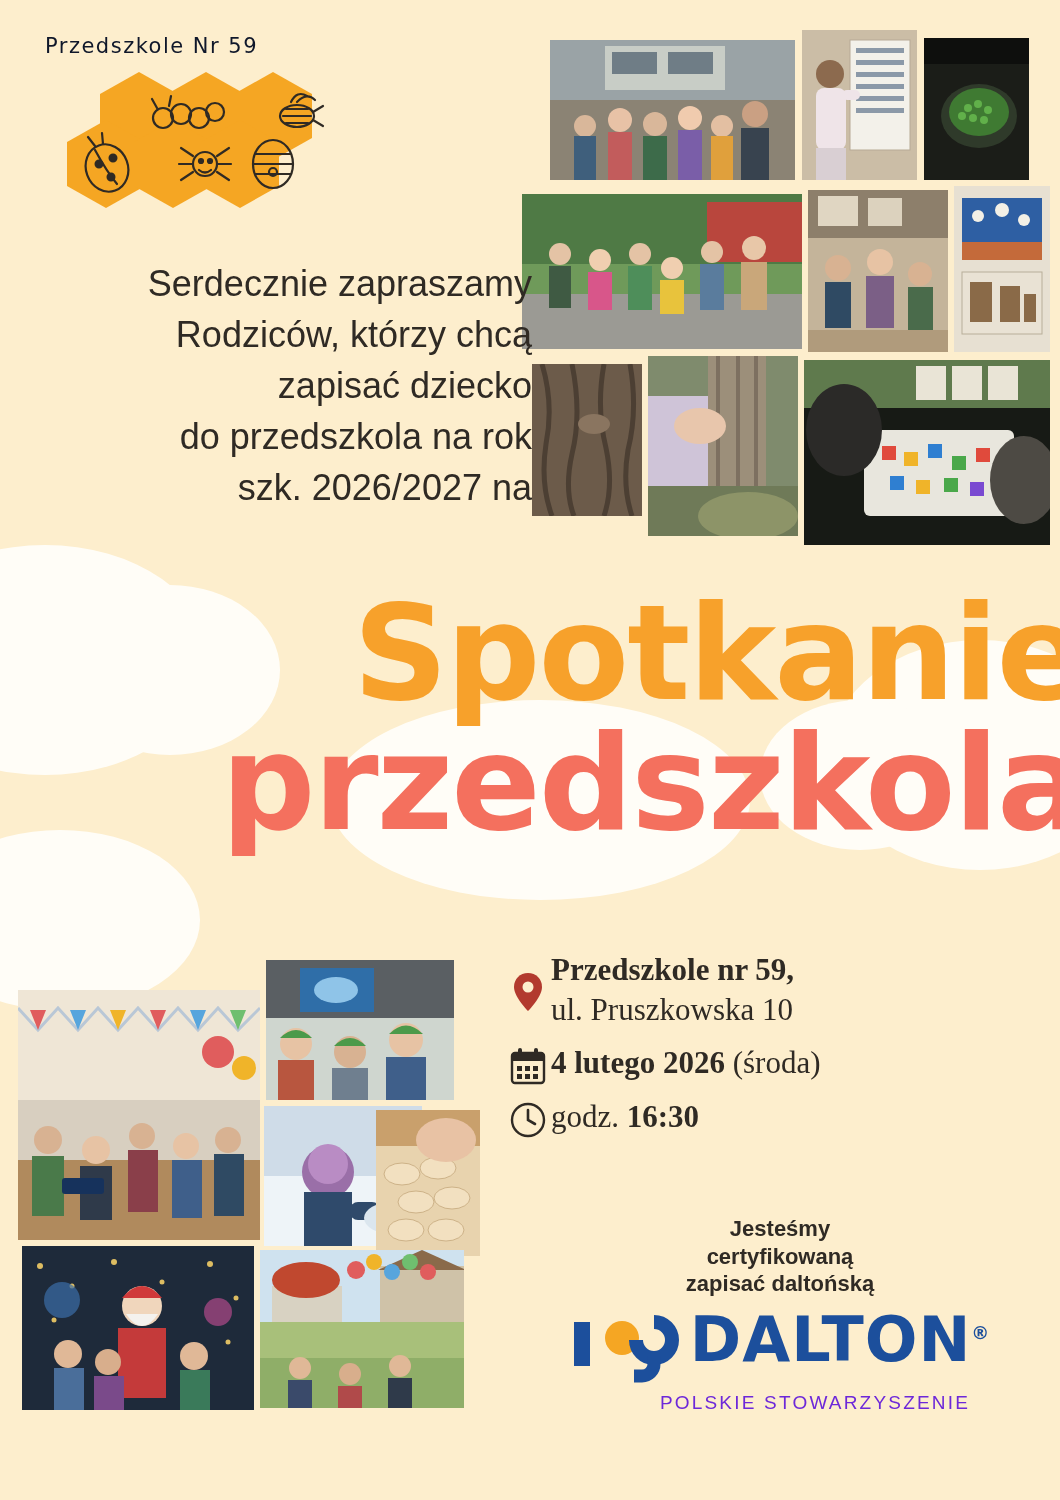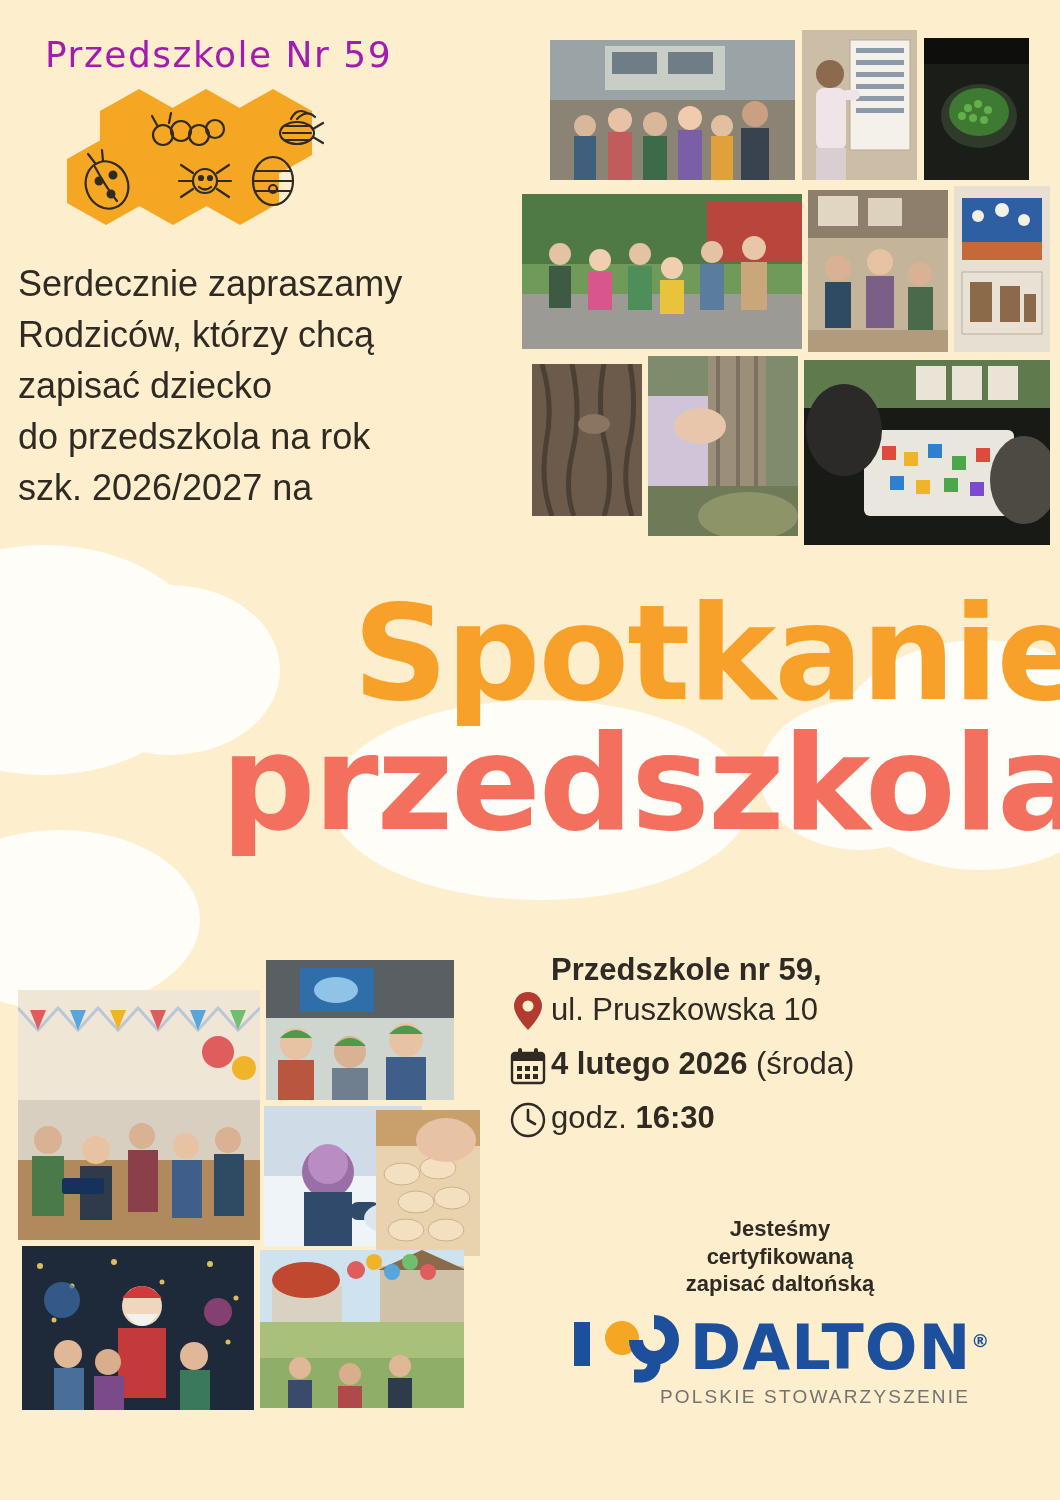--- a/index.html
+++ b/index.html
@@ -32,23 +32,23 @@
   
   .logo-block {
     position: absolute;
     left: 45px;
     top: 34px;
     width: 330px;
     z-index: 5;
   }
   .logo-title {
     font-family: "DejaVu Sans", sans-serif;
-    font-size: 36px;
+    font-size: 21px;
     letter-spacing: 1.5px;
-    color: #a21caf;
+    color: #0f172a;
     font-weight: 500;
     white-space: nowrap;
   }
   .hive {
     position: relative;
     width: 290px;
     height: 145px;
     margin-top: 14px;
   }
   .hex {
@@ -62,24 +62,24 @@
   .hex.h2 { left: 122px; top: 0px; }
   .hex.h3 { left: 189px; top: 0px; }
   .hex.h4 { left: 22px;  top: 48px; }
   .hex.h5 { left: 89px;  top: 48px; }
   .hex.h6 { left: 156px; top: 48px; }
   .hive svg.doodles { position: absolute; left: 0; top: 0; width: 290px; height: 145px; }
 
   
   .intro {
     position: absolute;
-    left: 18px;
+    left: 32px;
     top: 258px;
     width: 500px;
-    text-align: left;
+    text-align: right;
     font-size: 36px;
     line-height: 1.42;
     color: #2f2a24;
     z-index: 5;
   }
 
   
   .headline {
     position: absolute;
     left: 0;
@@ -145,22 +145,23 @@
   
   .details {
     position: absolute;
     left: 505px;
     top: 950px;
     width: 540px;
     z-index: 6;
   }
   .detail-row {
     display: flex;
-    align-items: flex-end;
+    align-items: center;
     margin-bottom: 12px;
+    font-family: Liberation Serif, serif;
   }
   .detail-icon {
     width: 46px;
     min-width: 46px;
     display: flex;
     justify-content: center;
     padding-top: 4px;
   }
   .detail-text {
     font-size: 31px;
@@ -180,44 +181,44 @@
   }
   .dalton-claim {
     font-size: 22px;
     font-weight: bold;
     line-height: 1.25;
     color: #2f2a24;
   }
   .dalton-logo {
     margin-top: 14px;
     display: flex;
-    align-items: center;
+    align-items: flex-start;
     justify-content: center;
     gap: 10px;
   }
   .dalton-word {
     font-family: "DejaVu Sans", sans-serif;
     font-weight: bold;
     font-size: 62px;
     color: #1c4f9c;
     letter-spacing: 1px;
     line-height: 0.9;
     position: relative;
   }
   .dalton-reg {
     font-size: 18px;
     vertical-align: super;
     color: #1c4f9c;
   }
   .dalton-sub {
     font-size: 19px;
     letter-spacing: 2.2px;
-    color: #737373;
+    color: #6d28d9;
     text-align: center;
-    margin-top: 2px;
+    margin-top: 8px;
     margin-left: 70px;
   }
 </style>
 </head>
 <body>
 
 <div class="poster">
 
   <div class="cloud-blob" style="left:-120px; top:545px; width:330px; height:230px;"></div>
   <div class="cloud-blob" style="left:60px; top:585px; width:220px; height:170px;"></div>

